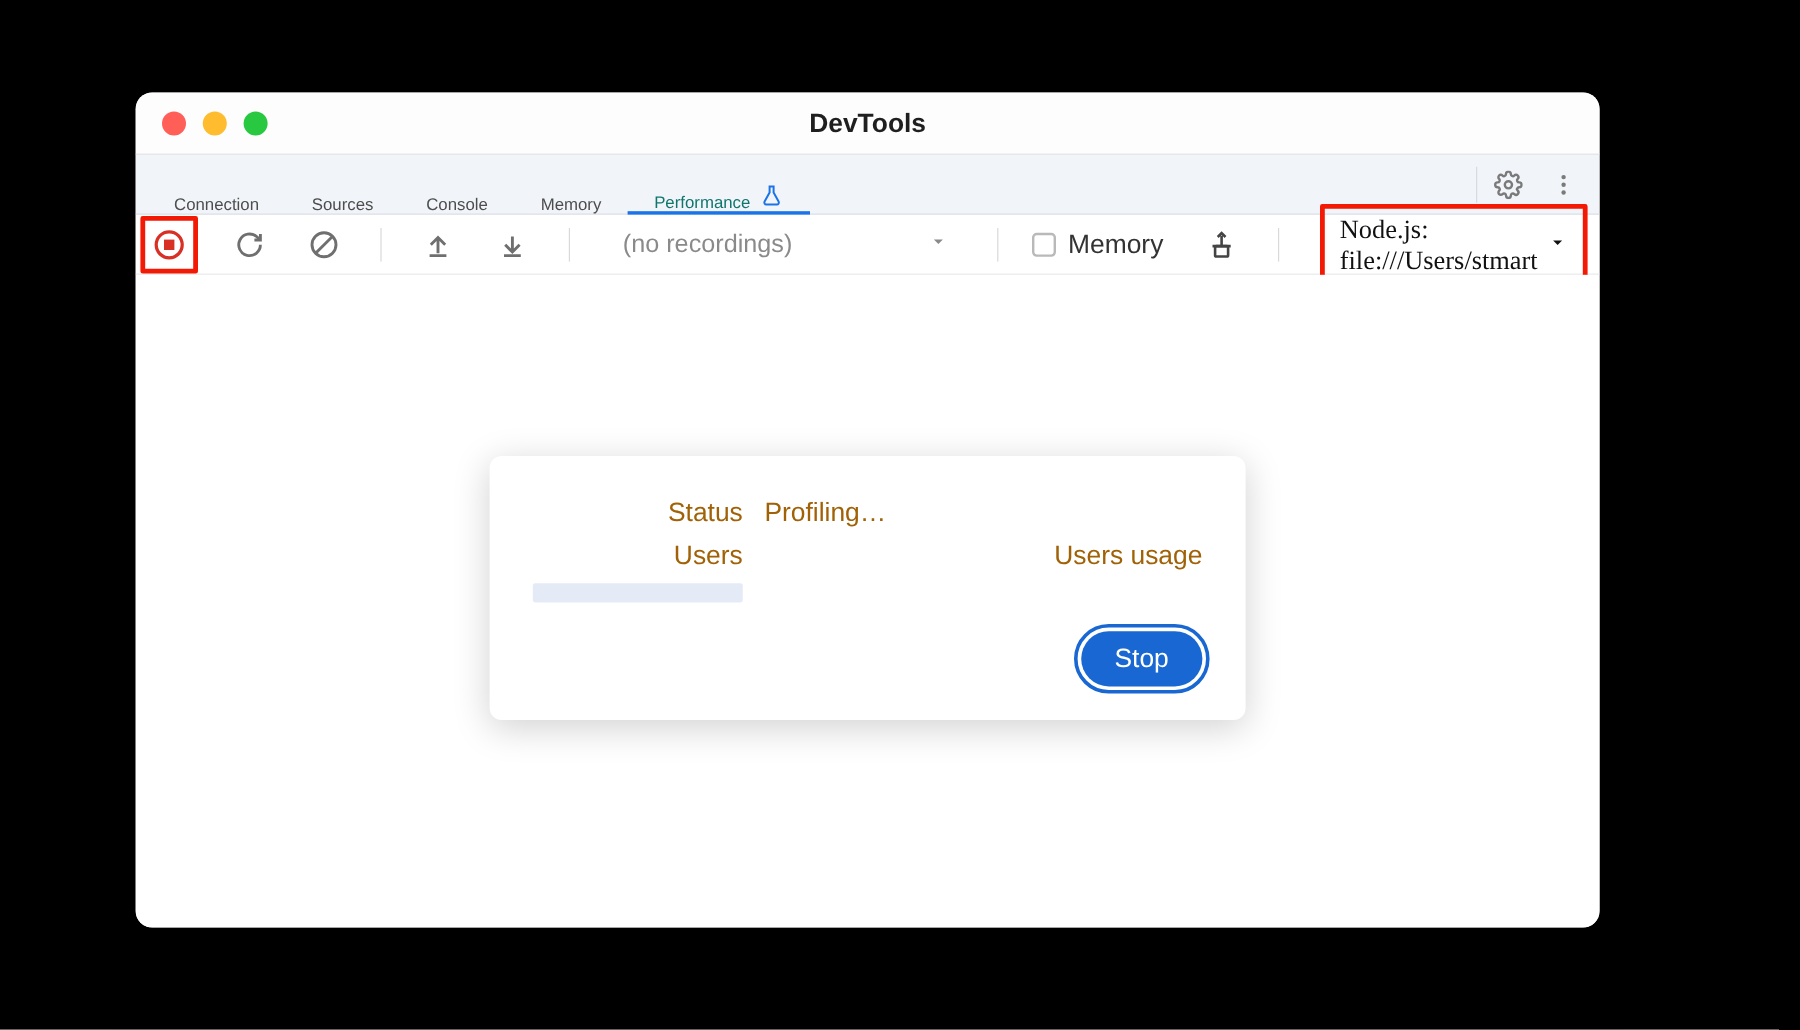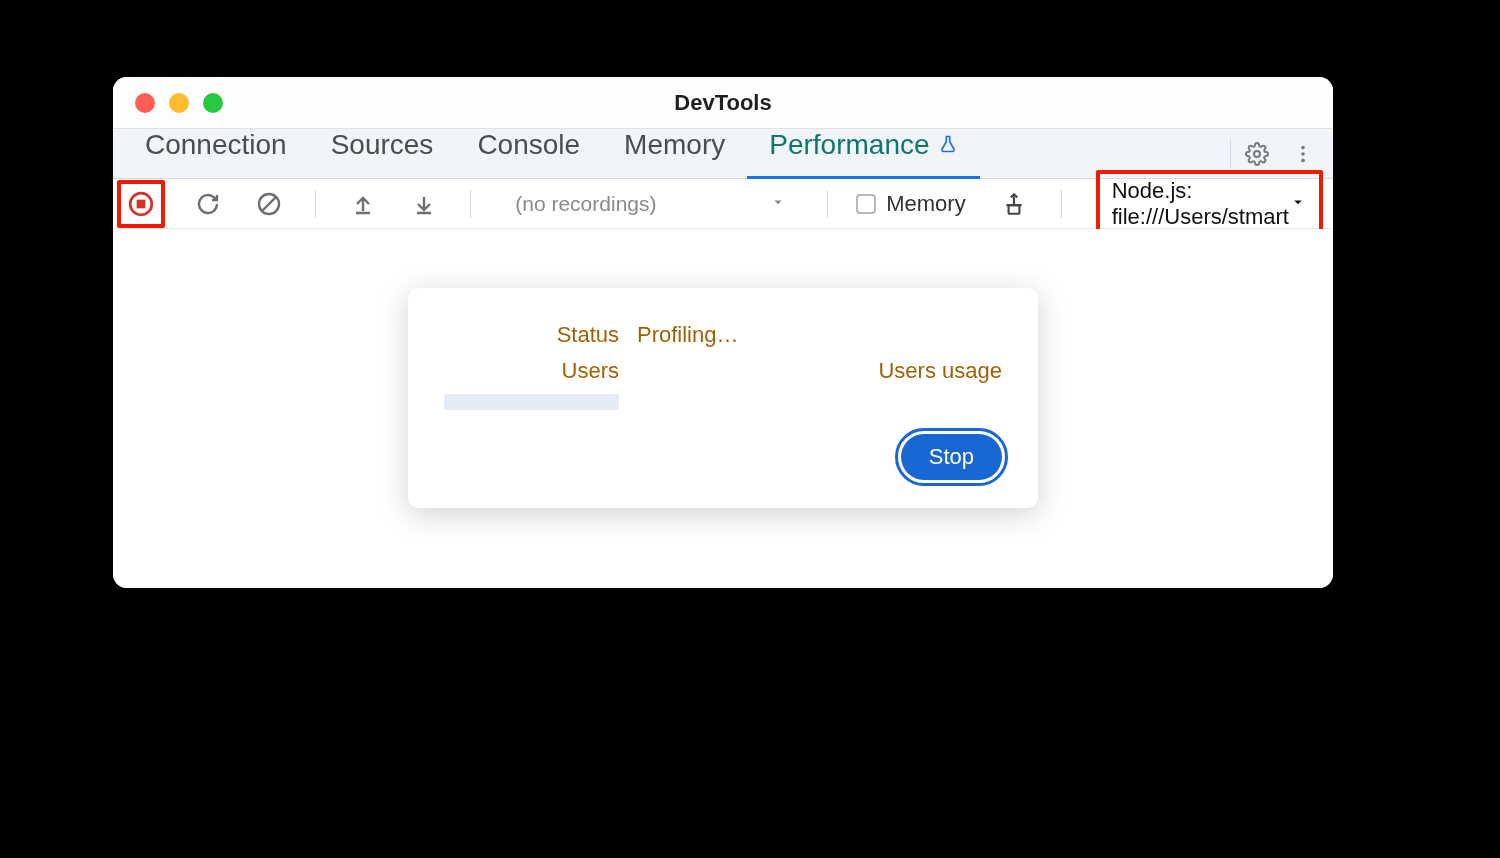--- a/index.html
+++ b/index.html
@@ -8,21 +8,21 @@
       width: 1500px;
       height: 858px;
       font-family: -apple-system, BlinkMacSystemFont, "Segoe UI", Helvetica, Arial, sans-serif;
       position: relative;
     }
     .window {
       position: absolute;
       left: 113px;
       top: 77px;
       width: 1220px;
-      height: 511px;
+      height: 696px;
       background: #fff;
       border-radius: 14px;
       box-shadow: 0 20px 60px rgba(0,0,0,0.6);
       overflow: hidden;
       display: flex;
       flex-direction: column;
     }
     .titlebar {
       height: 52px;
       background: #fdfdfd;
@@ -57,23 +57,23 @@
     .tabs {
       height: 50px;
       background: #f1f4f8;
       border-bottom: 1px solid #d6dce4;
       display: flex;
       align-items: stretch;
       padding-left: 10px;
     }
     .tab {
       display: flex;
-      align-items: flex-start;
+      align-items: flex-end;
       padding: 0 22px;
-      font-size: 28px;
+      font-size: 14px;
       color: #4d4d4d;
       cursor: default;
       gap: 8px;
     }
     .tab.active {
       color: #0f766e;
       border-bottom: 3px solid #1a73e8;
       margin-bottom: -1px;
     }
     .tabs-right {
@@ -157,20 +157,21 @@
       flex:1;
       max-width: 360px;
     }
     .target-select {
       display:flex;
       align-items:center;
       justify-content:space-between;
       padding: 4px 12px;
       font-size:22px;
       color:#111;
+      font-family:Liberation Serif, serif;
     }
     .target-caret { color:#111; }
 
     .content {
       flex:1;
       position:relative;
       background:#fff;
     }
 
     .dialog {

